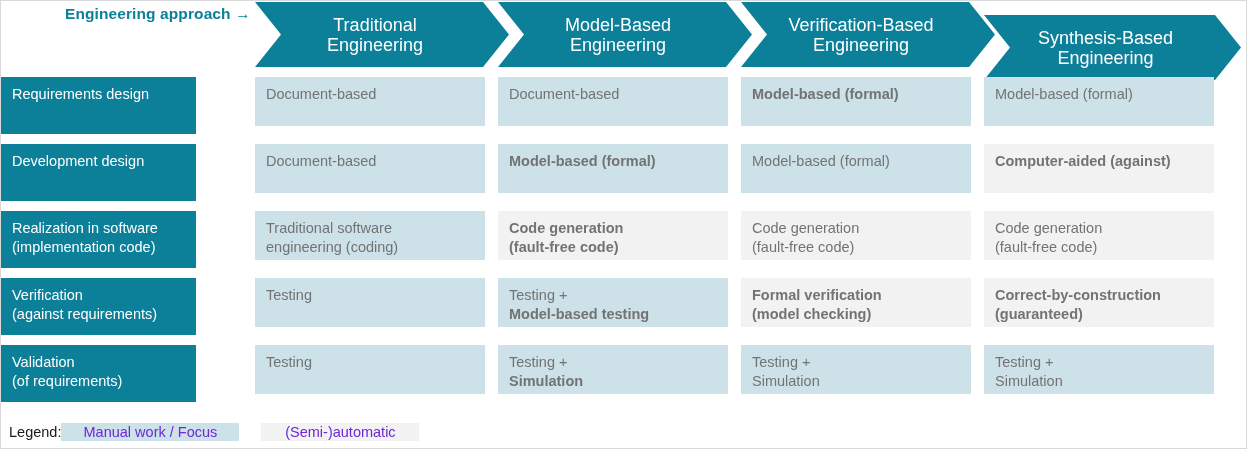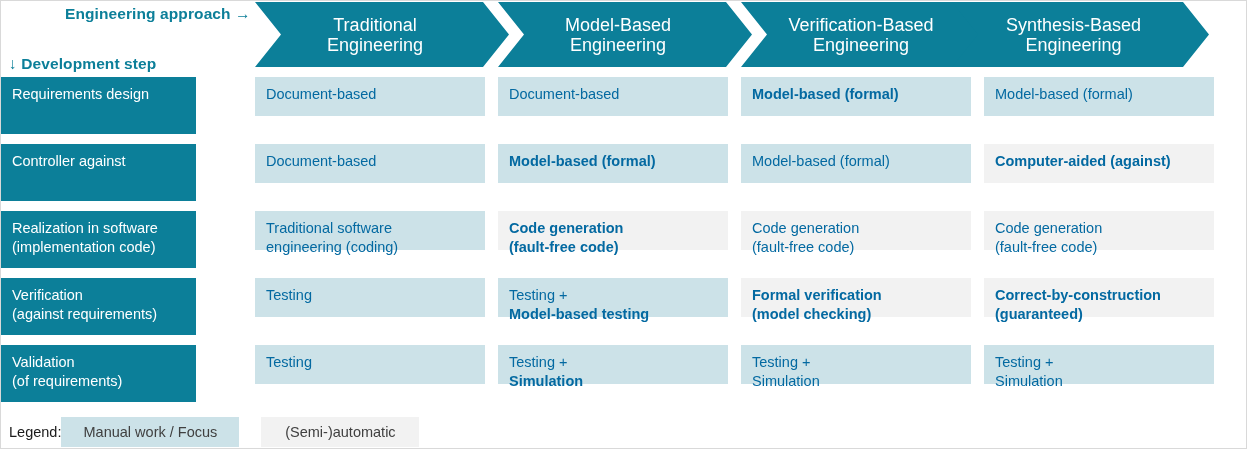--- a/index.html
+++ b/index.html
@@ -65,21 +65,21 @@
   }
   .chevron .chevron-label {
     position: relative;
     z-index: 2;
     padding-right: 14px;
     white-space: pre-line;
   }
   .chevron.c0 { left: 0px;   width: 254px; clip-path: polygon(0 0, 228px 0, 254px 50%, 228px 100%, 0 100%, 26px 50%); }
   .chevron.c1 { left: 243px; width: 254px; clip-path: polygon(0 0, 228px 0, 254px 50%, 228px 100%, 0 100%, 26px 50%); }
   .chevron.c2 { left: 486px; width: 254px; clip-path: polygon(0 0, 228px 0, 254px 50%, 228px 100%, 0 100%, 26px 50%); }
-  .chevron.c3 { left: 697px; width: 257px; clip-path: polygon(0 0, 231px 0, 257px 50%, 231px 100%, 0 100%, 26px 50%); }
+  .chevron.c3 { left: 729px; width: 257px; clip-path: polygon(0 0, 231px 0, 257px 50%, 231px 100%, 0 100%, 26px 50%); margin-top: 13px; }
 
   
   .chevron.c0 { clip-path: polygon(0 0, 228px 0, 254px 50%, 228px 100%, 0 100%, 26px 50%); }
 
   
   #grid {
     position: absolute;
     left: 0px;
     top: 76px;
   }
@@ -105,24 +105,24 @@
     font-size: 14.5px;
     line-height: 19px;
     padding: 8px 0 0 11px;
     box-sizing: border-box;
     white-space: pre-line;
   }
 
   .cell {
     position: absolute;
     top: 0px;
-    height: 39px;
+    height: 49px;
     font-size: 14.5px;
     line-height: 19px;
-    color: #0369a1;
+    color: #737373;
     padding: 8px 0 0 11px;
     box-sizing: border-box;
     white-space: pre-line;
   }
   .cell.col0 { left: 254px; width: 230px; }
   .cell.col1 { left: 497px; width: 230px; }
   .cell.col2 { left: 740px; width: 230px; }
   .cell.col3 { left: 983px; width: 230px; }
 
   .cell.manual { background: #cce2e8; }
@@ -138,40 +138,39 @@
     height: 30px;
     display: flex;
     align-items: center;
     font-size: 14.5px;
   }
   #legend-title {
     margin-right: 0;
     color: #1a1a1a;
   }
   .legend-swatch {
-    height: 30px;
+    height: 18px;
     display: flex;
     align-items: center;
     justify-content: center;
     padding: 8px 18px;
     font-size: 14.5px;
-    color: #404040;
+    color: #6d28d9;
     box-sizing: border-box;
   }
   #legend-manual { background: #cce2e8; min-width: 178px; }
   #legend-auto   { background: #f2f2f2; min-width: 158px; margin-left: 22px; }
 </style>
 </head>
 <body>
 
 <div id="canvas">
 
   <div class="axis-caption" id="approach-caption">Engineering approach →</div>
 
-  <div class="axis-caption" id="step-caption">↓ Development step</div>
 
   <div id="header-band">
     <div class="chevron c0">
       <span class="chevron-label">Traditional
 Engineering</span>
     </div>
     <div class="chevron c1">
       <span class="chevron-label">Model-Based
 Engineering</span>
     </div>
@@ -189,21 +188,21 @@
 
     <div class="row r0">
       <div class="row-label">Requirements design</div>
       <div class="cell col0 manual"><span>Document-based</span></div>
       <div class="cell col1 manual"><span>Document-based</span></div>
       <div class="cell col2 manual"><span class="b">Model-based (formal)</span></div>
       <div class="cell col3 manual"><span>Model-based (formal)</span></div>
     </div>
 
     <div class="row r1">
-      <div class="row-label">Controller against</div>
+      <div class="row-label">Development design</div>
       <div class="cell col0 manual"><span>Document-based</span></div>
       <div class="cell col1 manual"><span class="b">Model-based (formal)</span></div>
       <div class="cell col2 manual"><span>Model-based (formal)</span></div>
       <div class="cell col3 auto"><span class="b">Computer-aided (against)</span></div>
     </div>
 
     <div class="row r2">
       <div class="row-label">Realization in software
 (implementation code)</div>
       <div class="cell col0 manual"><span>Traditional software</span><br><span>engineering (coding)</span></div>

